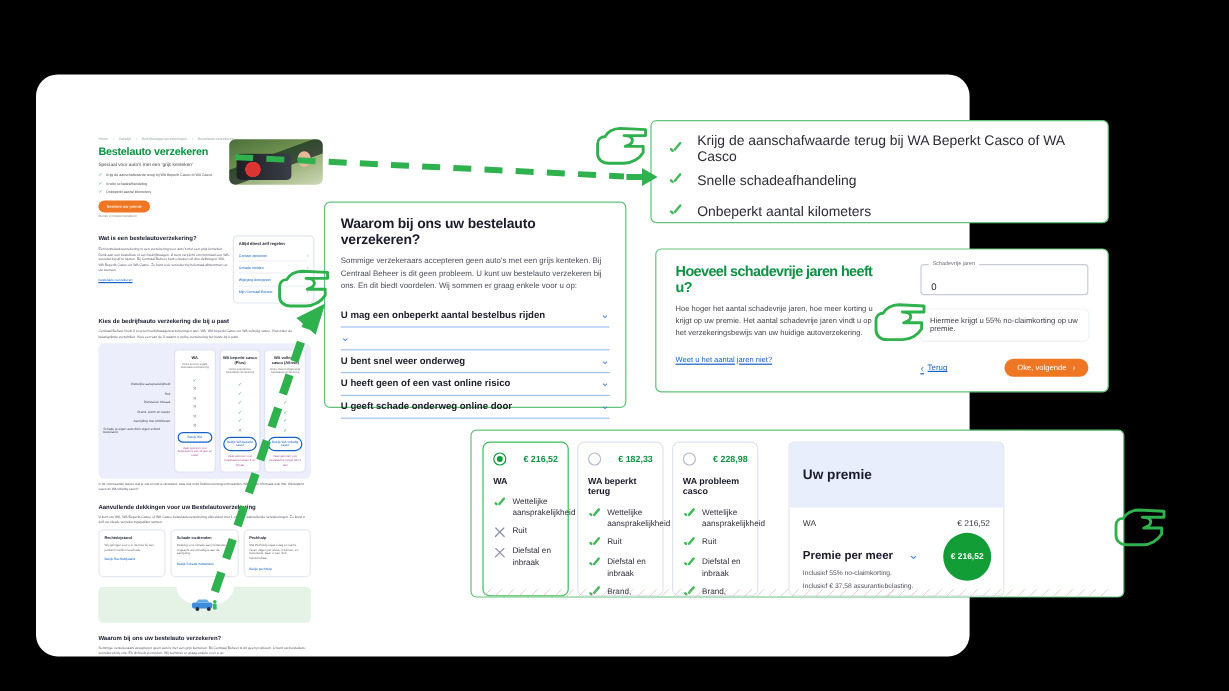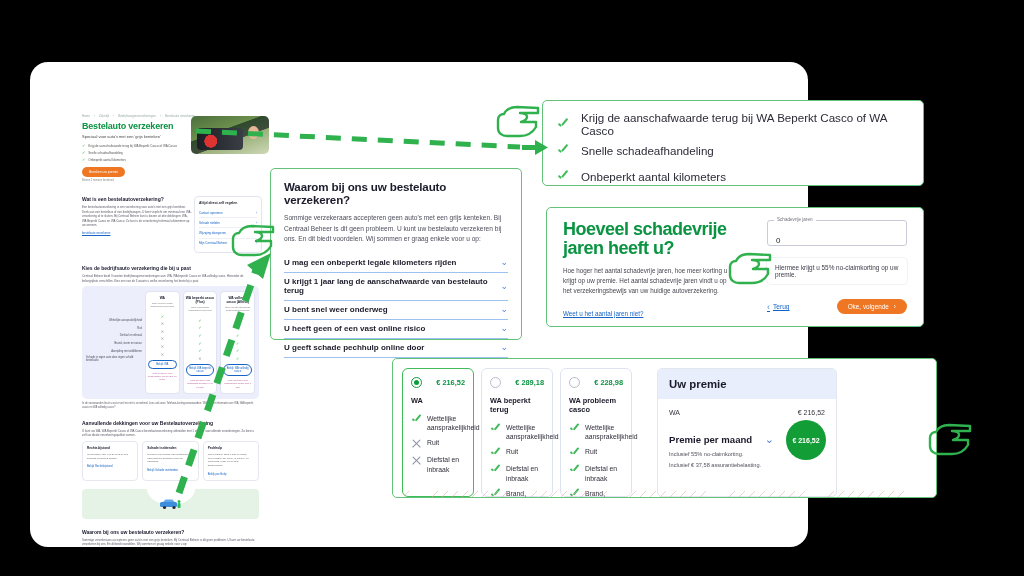--- a/index.html
+++ b/index.html
@@ -73,21 +73,21 @@
   #acc{left:270px;top:168px;width:252px;height:172px;padding:11px 13px;}
   #acc h3{margin:0 0 7px;font-size:11.6px;font-weight:700;color:#1b1b2b;letter-spacing:-.15px;}
   #acc p.intro{margin:0 0 9px;font-size:6.6px;line-height:1.62;color:#4d4d5c;}
   .accitem{border-bottom:1.2px solid #9ec2f0;padding:4px 0 5px;display:flex;justify-content:space-between;align-items:center;}
   .accitem .lbl{font-size:8px;color:#1d1d2b;font-weight:600;}
   .cv{color:#4d86d6;font-size:9px;line-height:1;}
 
   
   #svj{left:546px;top:207px;width:378px;height:120px;padding:12px 16px;display:flex;}
   #svj .left{width:170px;}
-  #svj h2{margin:0;font-size:18px;line-height:1.07;font-weight:800;color:#0a9442;letter-spacing:-.5px;}
+  #svj h2{margin:0;font-size:12px;line-height:1.07;font-weight:800;color:#0a9442;letter-spacing:-.5px;}
   #svj p{margin:7px 0 5px;font-size:6.3px;line-height:1.65;color:#46464f;}
   #svj a.link{font-size:6.3px;color:#1663c7;text-decoration:underline;}
   #svj .right{flex:1;position:relative;padding-left:34px;}
   .fld{border:1px solid #c9ccd8;border-radius:3px;height:26px;position:relative;padding:8px 8px 0;box-sizing:border-box;}
   .fld .flabel{position:absolute;top:-4px;left:6px;background:#fff;padding:0 3px;font-size:4.6px;color:#70707d;}
   .fld .fval{font-size:8px;color:#232330;}
   .hint{margin-top:12px;background:#fff;border-radius:4px;box-shadow:0 0 0 .8px #eceef3;padding:6px 8px;font-size:6.4px;color:#3c3c48;}
   .navrow{position:absolute;left:34px;right:0;bottom:0;display:flex;align-items:center;justify-content:space-between;}
   .backlnk{font-size:6.6px;color:#1663c7;text-decoration:underline;display:flex;align-items:center;gap:3px;}
   .backlnk .cvl{color:#4d86d6;text-decoration:none;font-size:9px;}
@@ -106,21 +106,21 @@
   .feat{display:flex;gap:5px;margin-bottom:6px;}
   .feat .t{font-size:6.8px;color:#2e2e3a;line-height:1.35;}
   .xm{flex:none;width:11px;height:11px;position:relative;}
   .xm:before,.xm:after{content:"";position:absolute;left:0;top:5px;width:11px;height:1.4px;background:#8a8fa6;border-radius:1px;}
   .xm:before{transform:rotate(45deg);} .xm:after{transform:rotate(-45deg);}
   .chk.sm{width:11px;height:11px;}
   .chk.sm:before{left:1px;top:5px;width:3.4px;}
   .chk.sm:after{left:3px;top:2.6px;width:7.6px;}
 
   .premie{width:180px;margin-left:18px;border:1px solid #e3e6ef;border-radius:5px;background:#fff;overflow:hidden;box-sizing:border-box;}
-  .premie .hd{background:#e8eefb;padding:9px 11px;font-size:11.4px;font-weight:600;color:#1a1a2a;}
+  .premie .hd{background:#e8eefb;padding:21px 11px;font-size:11.4px;font-weight:600;color:#1a1a2a;}
   .premie .rw{display:flex;justify-content:space-between;padding:10px 11px 0;font-size:7px;color:#35353f;}
   .premie .rw b{font-weight:400;}
   .premie .mrow{padding:13px 11px 0;position:relative;}
   .premie .mrow .t{font-size:9.6px;font-weight:700;color:#1a1a2a;}
   .premie .mrow .sub{font-size:5.6px;color:#50505c;margin-top:3px;line-height:1.5;}
   .bubble{position:absolute;right:10px;top:4px;width:40px;height:40px;border-radius:50%;background:#129d37;color:#fff;display:flex;align-items:center;justify-content:center;font-size:7px;font-weight:700;}
   .zig{position:absolute;left:11px;right:11px;bottom:0;height:6px;
     background:repeating-linear-gradient(135deg,transparent 0 3px,#e6a8a8 3px 3.6px,transparent 3.6px 7px);opacity:.55;}
 
   
@@ -315,37 +315,36 @@
     <div class="clrow">
       <span class="chk"></span>
       <span class="tx">Onbeperkt aantal kilometers</span>
     </div>
   </div>
 
   <div class="ov" id="acc">
     <h3>Waarom bij ons uw bestelauto verzekeren?</h3>
     <p class="intro">Sommige verzekeraars accepteren geen auto's met een grijs kenteken. Bij Centraal Beheer is dit geen probleem. U kunt uw bestelauto verzekeren bij ons. En dit biedt voordelen. Wij sommen er graag enkele voor u op:</p>
     <div class="accitem">
-      <span class="lbl">U mag een onbeperkt legale kilometers rijden</span>
+      <span class="lbl">U mag een onbeperkt aantal bestelbus rijden</span>
       <span class="cv">⌄</span>
     </div>
     <div class="accitem">
-      <span class="lbl">U krijgt 1 jaar lang de aanschafwaarde van bestelauto terug</span>
       <span class="cv">⌄</span>
     </div>
     <div class="accitem">
       <span class="lbl">U bent snel weer onderweg</span>
       <span class="cv">⌄</span>
     </div>
     <div class="accitem">
       <span class="lbl">U heeft geen of een vast online risico</span>
       <span class="cv">⌄</span>
     </div>
     <div class="accitem">
-      <span class="lbl">U geeft schade pechhulp online door</span>
+      <span class="lbl">U geeft schade onderweg online door</span>
       <span class="cv">⌄</span>
     </div>
   </div>
 
   <div class="ov" id="svj">
     <div class="left">
       <h2>Hoeveel schadevrije jaren heeft u?</h2>
       <p>Hoe hoger het aantal schadevrije jaren, hoe meer korting u krijgt op uw premie. Het aantal schadevrije jaren vindt u op het verzekeringsbewijs van uw huidige autoverzekering.</p>
       <a class="link">Weet u het aantal jaren niet?</a>
     </div>
@@ -386,21 +385,21 @@
         </div>
       <div class="feat">
           <span class="xm"></span>
           <span class="t">Diefstal en inbraak</span>
         </div>
     </div>
 
     <div class="pcard">
       <div class="pchead">
         <span class="radio"></span>
-        <span class="price">€ 289,18</span>
+        <span class="price">€ 182,33</span>
       </div>
       <div class="pname">WA beperkt terug</div>
       <div class="feat">
           <span class="chk sm"></span>
           <span class="t">Wettelijke aansprakelijkheid</span>
         </div>
       <div class="feat">
           <span class="chk sm"></span>
           <span class="t">Ruit</span>
         </div>
@@ -438,21 +437,21 @@
         </div>
     </div>
 
     <div class="premie">
       <div class="hd">Uw premie</div>
       <div class="rw">
         <b>WA</b>
         <b>€ 216,52</b>
       </div>
       <div class="mrow">
-        <span class="t">Premie per maand</span>
+        <span class="t">Premie per meer</span>
         <span class="cv" style="font-size:11px;margin-left:8px;">⌄</span>
         <div class="sub">Inclusief 55% no-claimkorting.</div>
         <div class="sub">Inclusief € 37,58 assurantiebelasting.</div>
         <div class="bubble">€ 216,52</div>
       </div>
       <div class="zig"></div>
     </div>
   </div>
 
   <svg class="hand" style="left:494px;top:101px;width:48px;height:40px;" viewBox="0 0 48 40">

